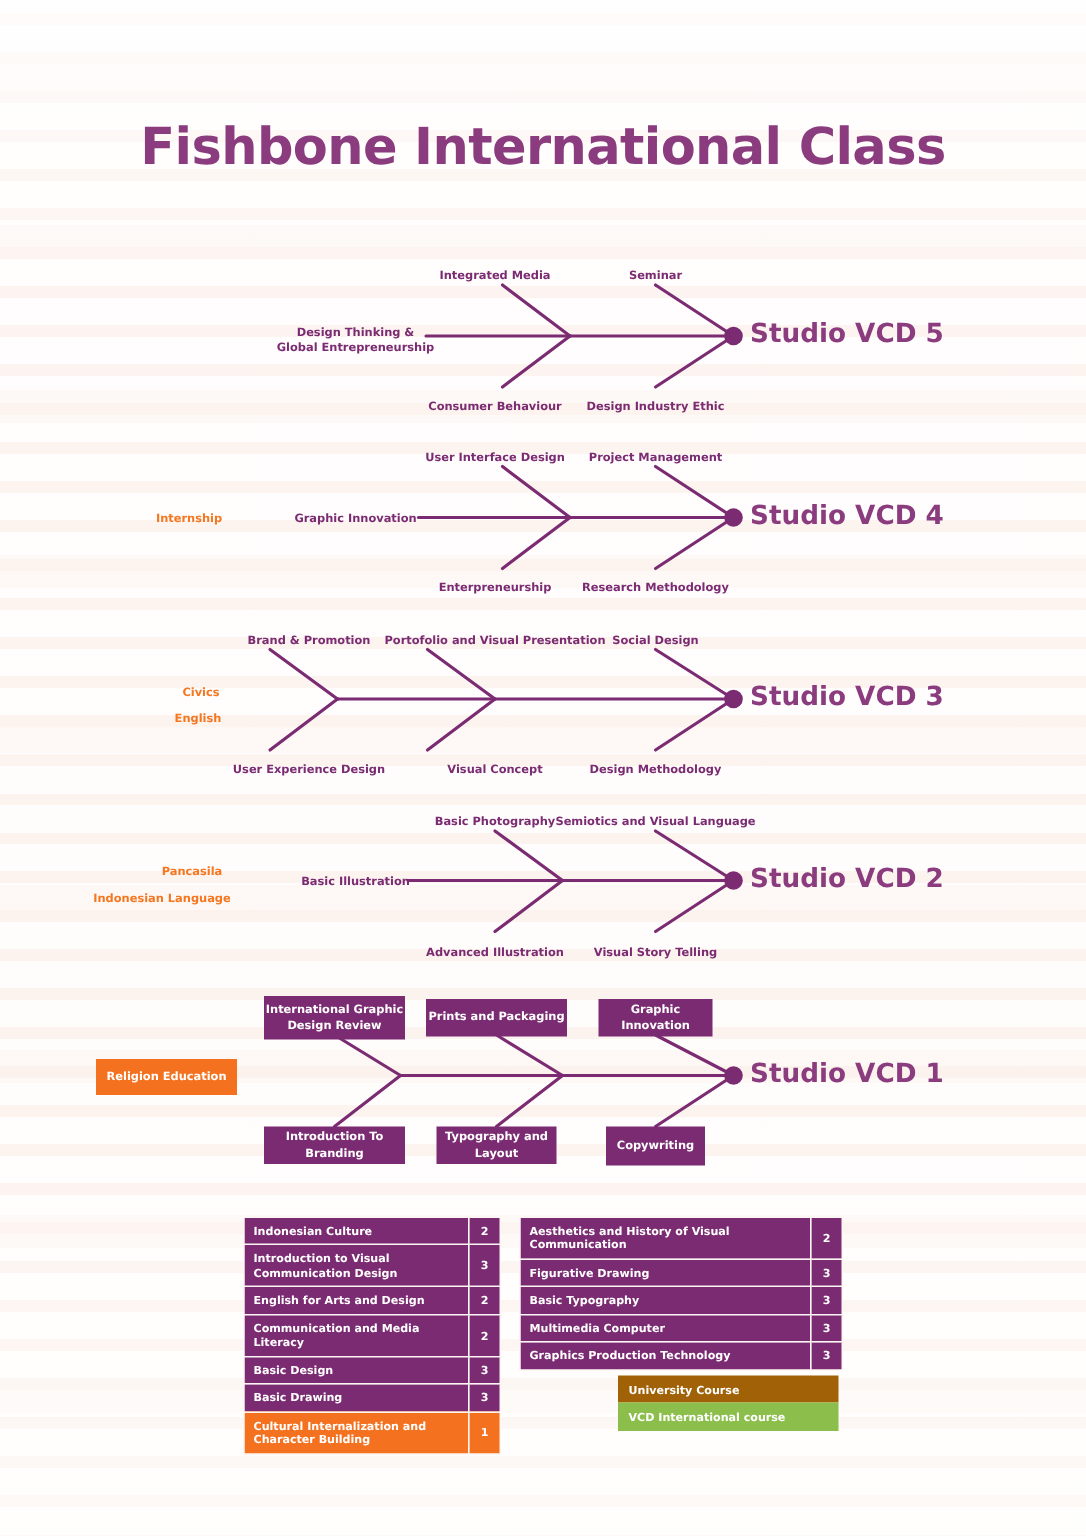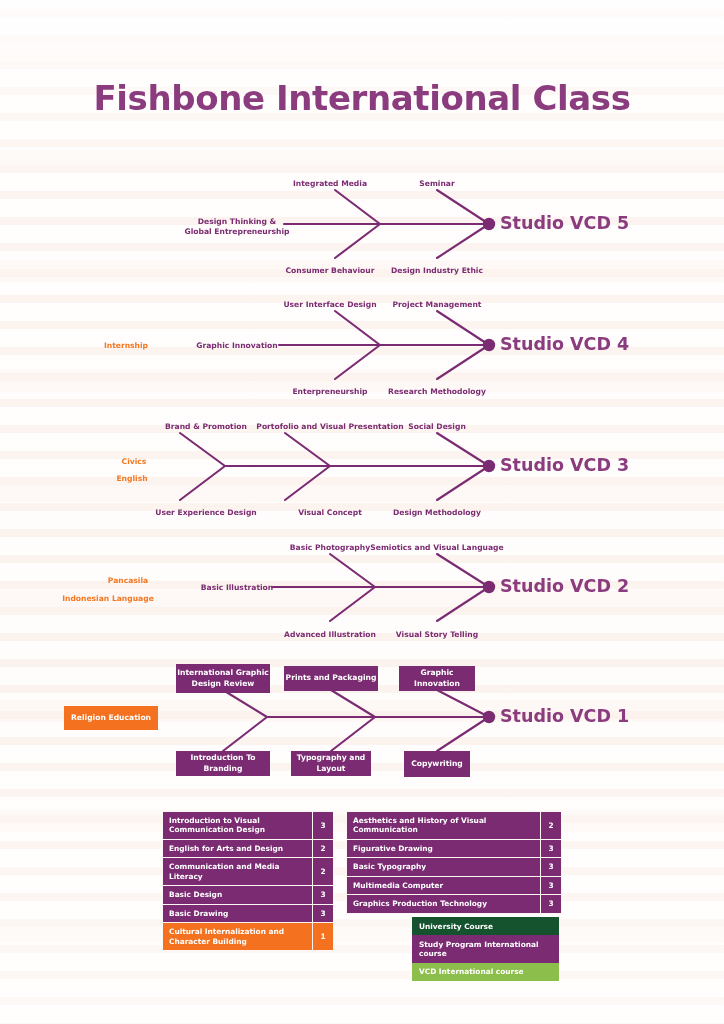--- a/index.html
+++ b/index.html
@@ -261,20 +261,24 @@
   <div class="box" style="left:331px; top:666px; width:94px; height:25px;">Prints and Packaging</div>
   <div class="box" style="left:437px; top:666px; width:76px; height:25px;">Graphic Innovation</div>
 
   <div class="box" style="left:223px; top:751px; width:94px; height:25px;">Introduction To Branding</div>
   <div class="box" style="left:331px; top:751px; width:80px; height:25px;">Typography and Layout</div>
   <div class="box" style="left:437px; top:751px; width:66px; height:26px;">Copywriting</div>
 
   <table class="ctable" id="table-left" style="left:162px; top:811px; width:172px;">
     <tbody>
         <tr>
+          <td>Indonesian Culture</td>
+          <td class="num">2</td>
+        </tr>
+        <tr>
           <td>Introduction to Visual Communication Design</td>
           <td class="num">3</td>
         </tr>
         <tr>
           <td>English for Arts and Design</td>
           <td class="num">2</td>
         </tr>
         <tr>
           <td>Communication and Media Literacy</td>
           <td class="num">2</td>
@@ -313,18 +317,17 @@
           <td class="num">3</td>
         </tr>
         <tr>
           <td>Graphics Production Technology</td>
           <td class="num">3</td>
         </tr>
       </tbody>
   </table>
 
   <div id="legend">
-      <div class="legend-row" style="background: #14532d;">University Course</div>
-      <div class="legend-row" style="background: rgb(123, 43, 114);">Study Program International course</div>
+      <div class="legend-row" style="background: #a16207;">University Course</div>
       <div class="legend-row" style="background: rgb(140, 190, 75);">VCD International course</div>
     </div>
 
 </div>
 
 </body></html>

